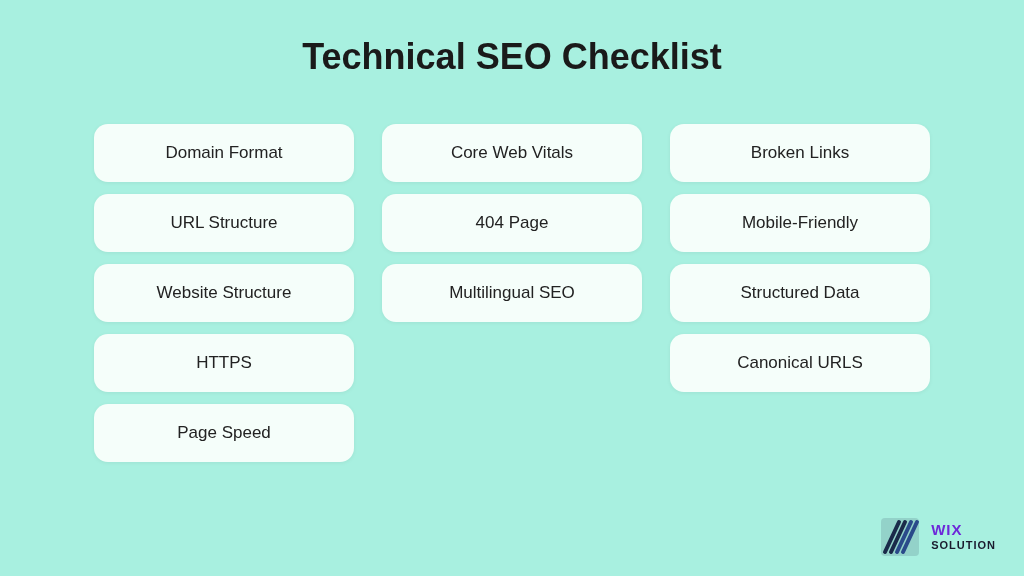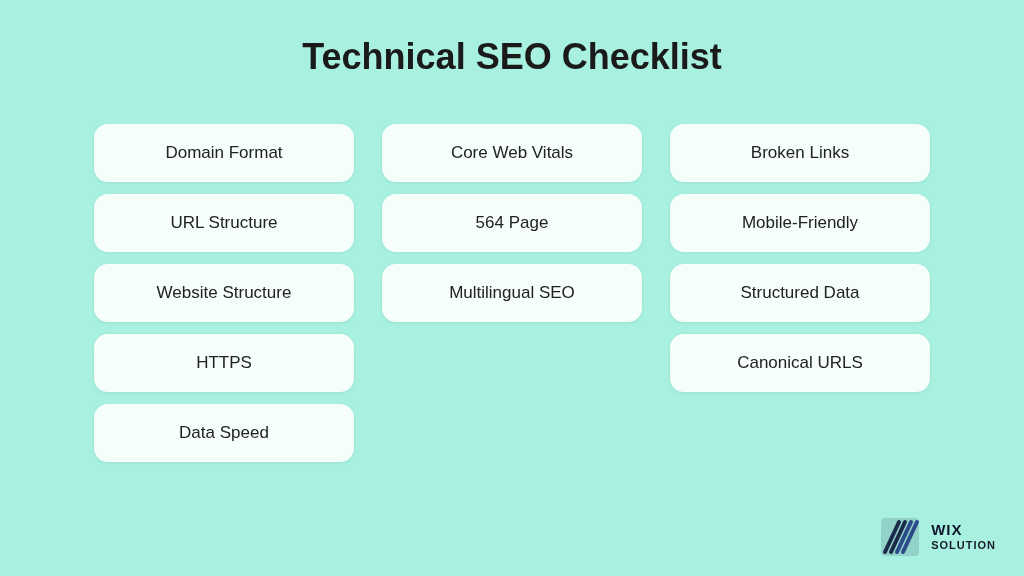--- a/index.html
+++ b/index.html
@@ -73,21 +73,21 @@
 
     .logo-text {
       display: flex;
       flex-direction: column;
       line-height: 1.2;
     }
 
     .logo-wix {
       font-size: 15px;
       font-weight: 700;
-      color: #0f172a;
+      color: #6d28d9;
       letter-spacing: 1px;
     }
 
     .logo-solution {
       font-size: 11px;
       font-weight: 700;
       color: #1a1a2e;
       letter-spacing: 1px;
     }
   </style>
@@ -96,32 +96,32 @@
 
 <h1 class="page-title">Technical SEO Checklist</h1>
 
 <div class="grid-container">
 
   <div class="checklist-item">Domain Format</div>
   <div class="checklist-item">Core Web Vitals</div>
   <div class="checklist-item">Broken Links</div>
 
   <div class="checklist-item">URL Structure</div>
-  <div class="checklist-item">564 Page</div>
+  <div class="checklist-item">404 Page</div>
   <div class="checklist-item">Mobile-Friendly</div>
 
   <div class="checklist-item">Website Structure</div>
   <div class="checklist-item">Multilingual SEO</div>
 
   <div class="checklist-item">Structured Data</div>
   <div class="checklist-item">HTTPS</div>
   <div class="checklist-item empty-cell"></div>
 
   <div class="checklist-item">Canonical URLS</div>
-  <div class="checklist-item">Data Speed</div>
+  <div class="checklist-item">Page Speed</div>
   <div class="checklist-item empty-cell"></div>
 </div>
 
 <div class="logo-area">
   <svg class="logo-icon" viewBox="0 0 42 42" xmlns="http://www.w3.org/2000/svg">
 
     <rect x="2" y="2" width="38" height="38" rx="4" fill="#1a2a4a" opacity="0.15"></rect>
     <line x1="6" y1="36" x2="20" y2="6" stroke="#1a2a4a" stroke-width="4" stroke-linecap="round"></line>
     <line x1="12" y1="36" x2="26" y2="6" stroke="#1a2a4a" stroke-width="4" stroke-linecap="round"></line>
     <line x1="18" y1="36" x2="32" y2="6" stroke="#2a4a8a" stroke-width="4" stroke-linecap="round"></line>

